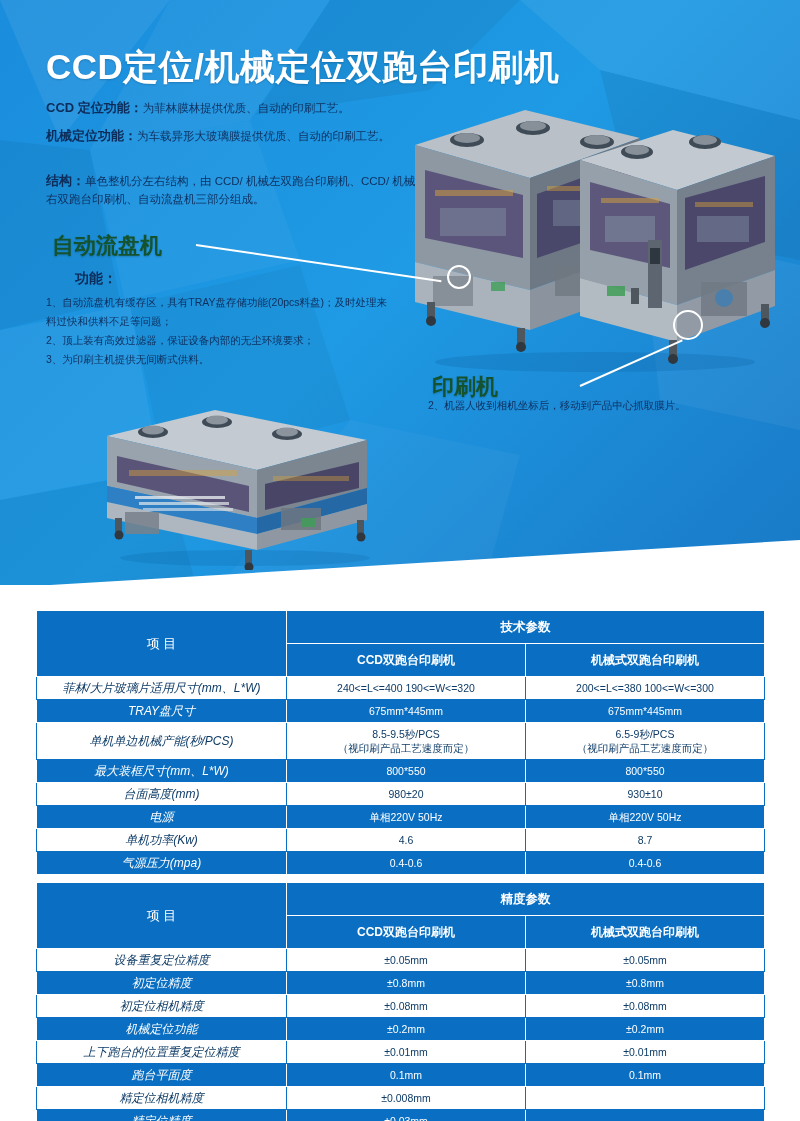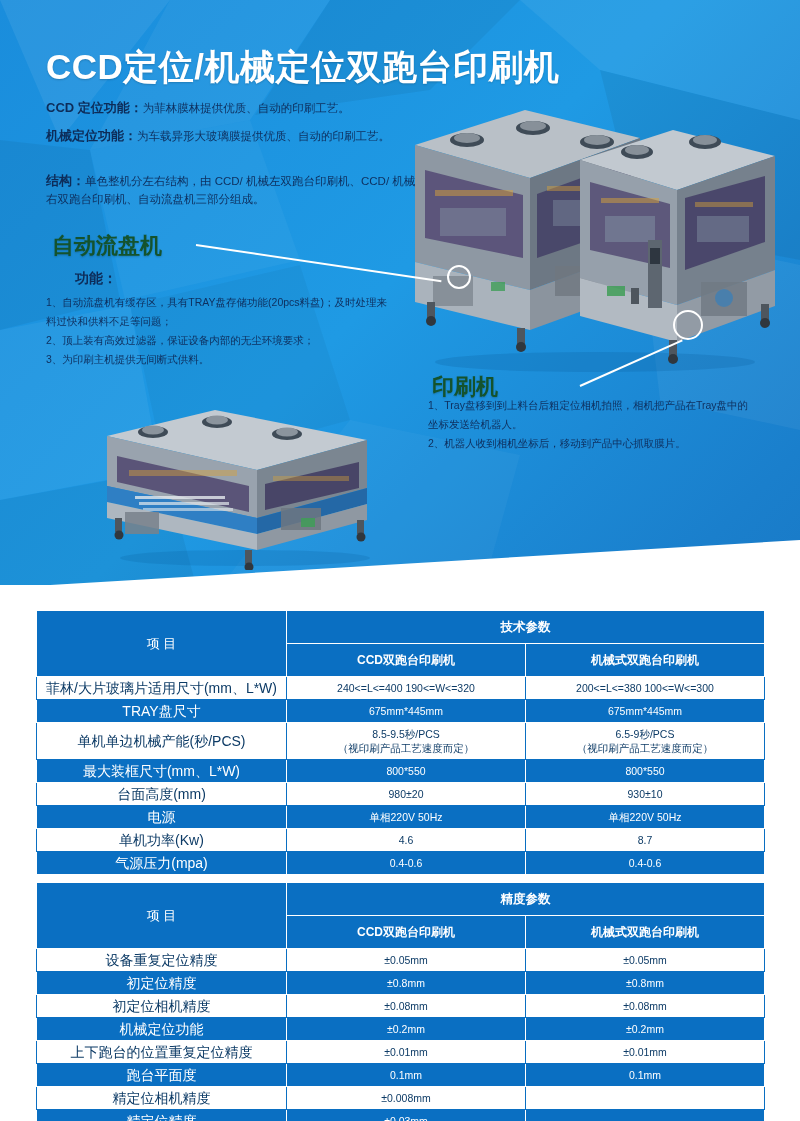--- a/index.html
+++ b/index.html
@@ -166,21 +166,21 @@
   .row-blue {
     background: #0a6fc2;
     color: #ffffff;
   }
   .row-white {
     background: #ffffff;
     color: #0d3b66;
   }
   .row-white td { border: 1px solid #0a6fc2; }
   .row-blue td { border: 1px solid #ffffff; }
-  .cell-name { font-size: 14px; }
+  .cell-name { font-size: 12px; font-style: italic; }
   .cell-val { font-size: 10.5px; }
   .tbl-gap { height: 7px; }
 </style>
 </head>
 <body>
 
 <div id="bg">
   <svg width="800" height="600" style="position:absolute;top:0;left:0">
     <polygon points="0,0 170,0 60,140" fill="#ffffff" opacity="0.07"></polygon>
     <polygon points="170,0 330,0 250,120 90,150" fill="#ffffff" opacity="0.05"></polygon>
@@ -283,21 +283,20 @@
   <div>1、自动流盘机有缓存区，具有TRAY盘存储功能(20pcs料盘)；及时处理来料过快和供料不足等问题；</div>
   <div>2、顶上装有高效过滤器，保证设备内部的无尘环境要求；</div>
   <div>3、为印刷主机提供无间断式供料。</div>
 </div>
 <div id="auto-dim">尺寸（mm）：长2800*宽1200*高2150</div>
 
 <div class="leader" id="leader2"></div>
 <div class="callout-ring" id="ring2"></div>
 <div class="sec-title" id="sec-print">印刷机</div>
 <div class="body-list" id="print-list">
-  <div>1、Tray盘移到到上料台后粗定位相机拍照，相机把产品在Tray盘中的坐标发送给机器人。</div>
   <div>2、机器人收到相机坐标后，移动到产品中心抓取膜片。</div>
 </div>
 <div id="print-dim">尺寸（mm）：长2800*宽3350*高2150</div>
 
 <svg class="machine" id="machine-small" viewBox="0 0 300 170">
   <ellipse cx="150" cy="158" rx="125" ry="8" fill="#0a5e9e" opacity="0.22"></ellipse>
 
   <polygon points="12,36 120,10 272,40 162,70" fill="#c3cad1"></polygon>
   <polygon points="12,36 162,70 162,118 12,86" fill="#99a3ae"></polygon>
   <polygon points="162,70 272,40 272,88 162,118" fill="#7b8691"></polygon>

